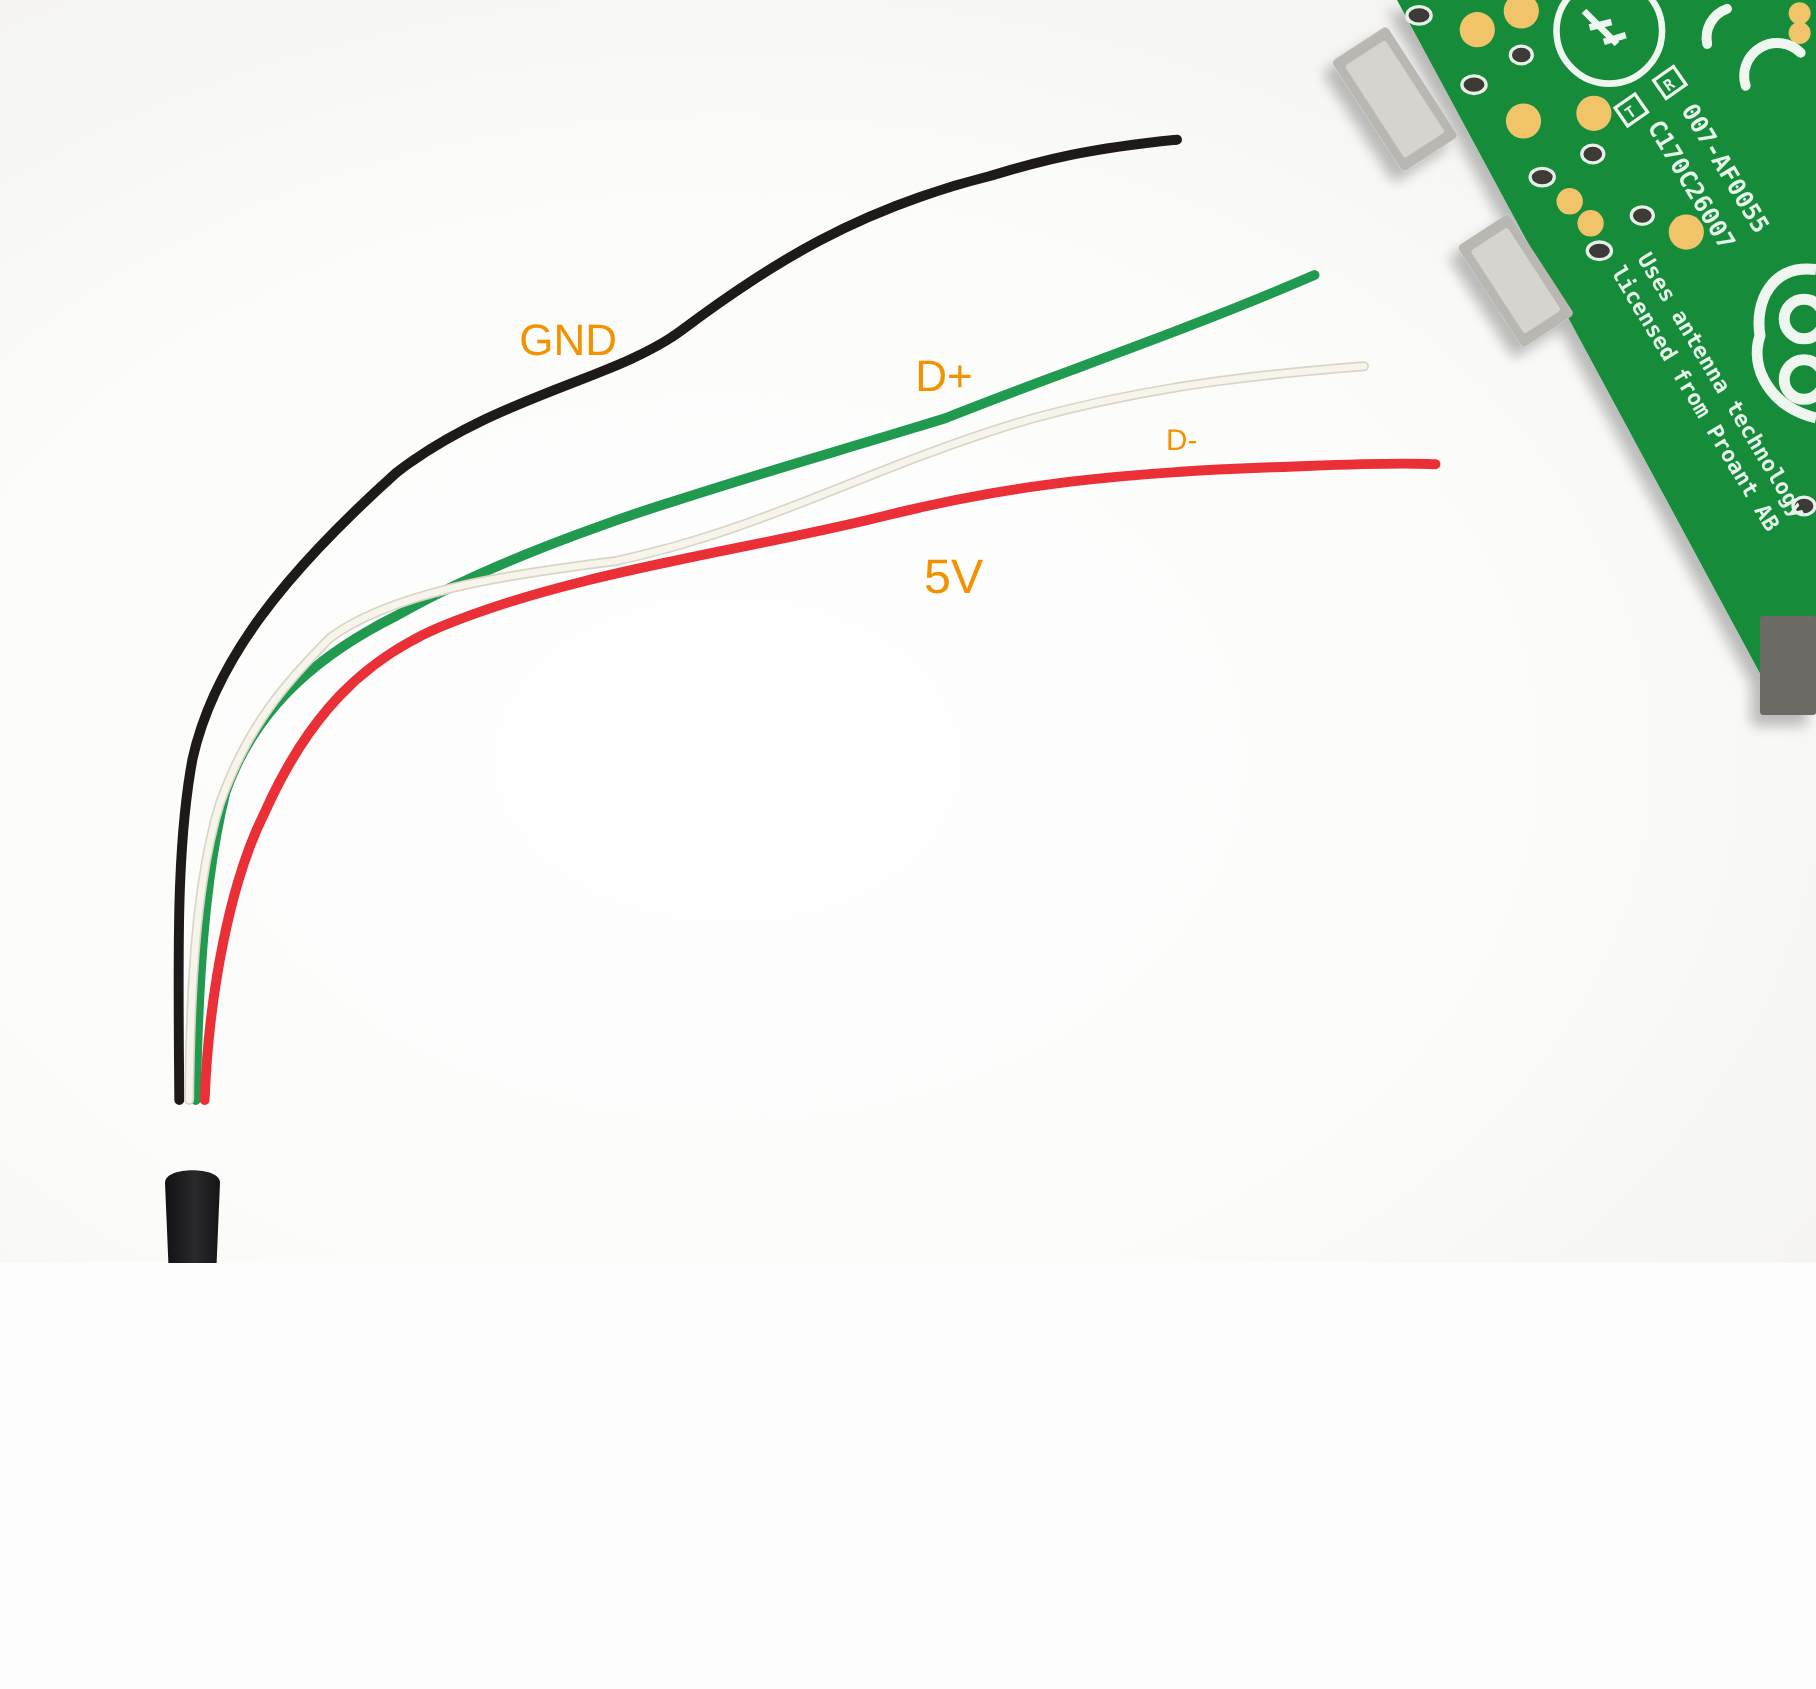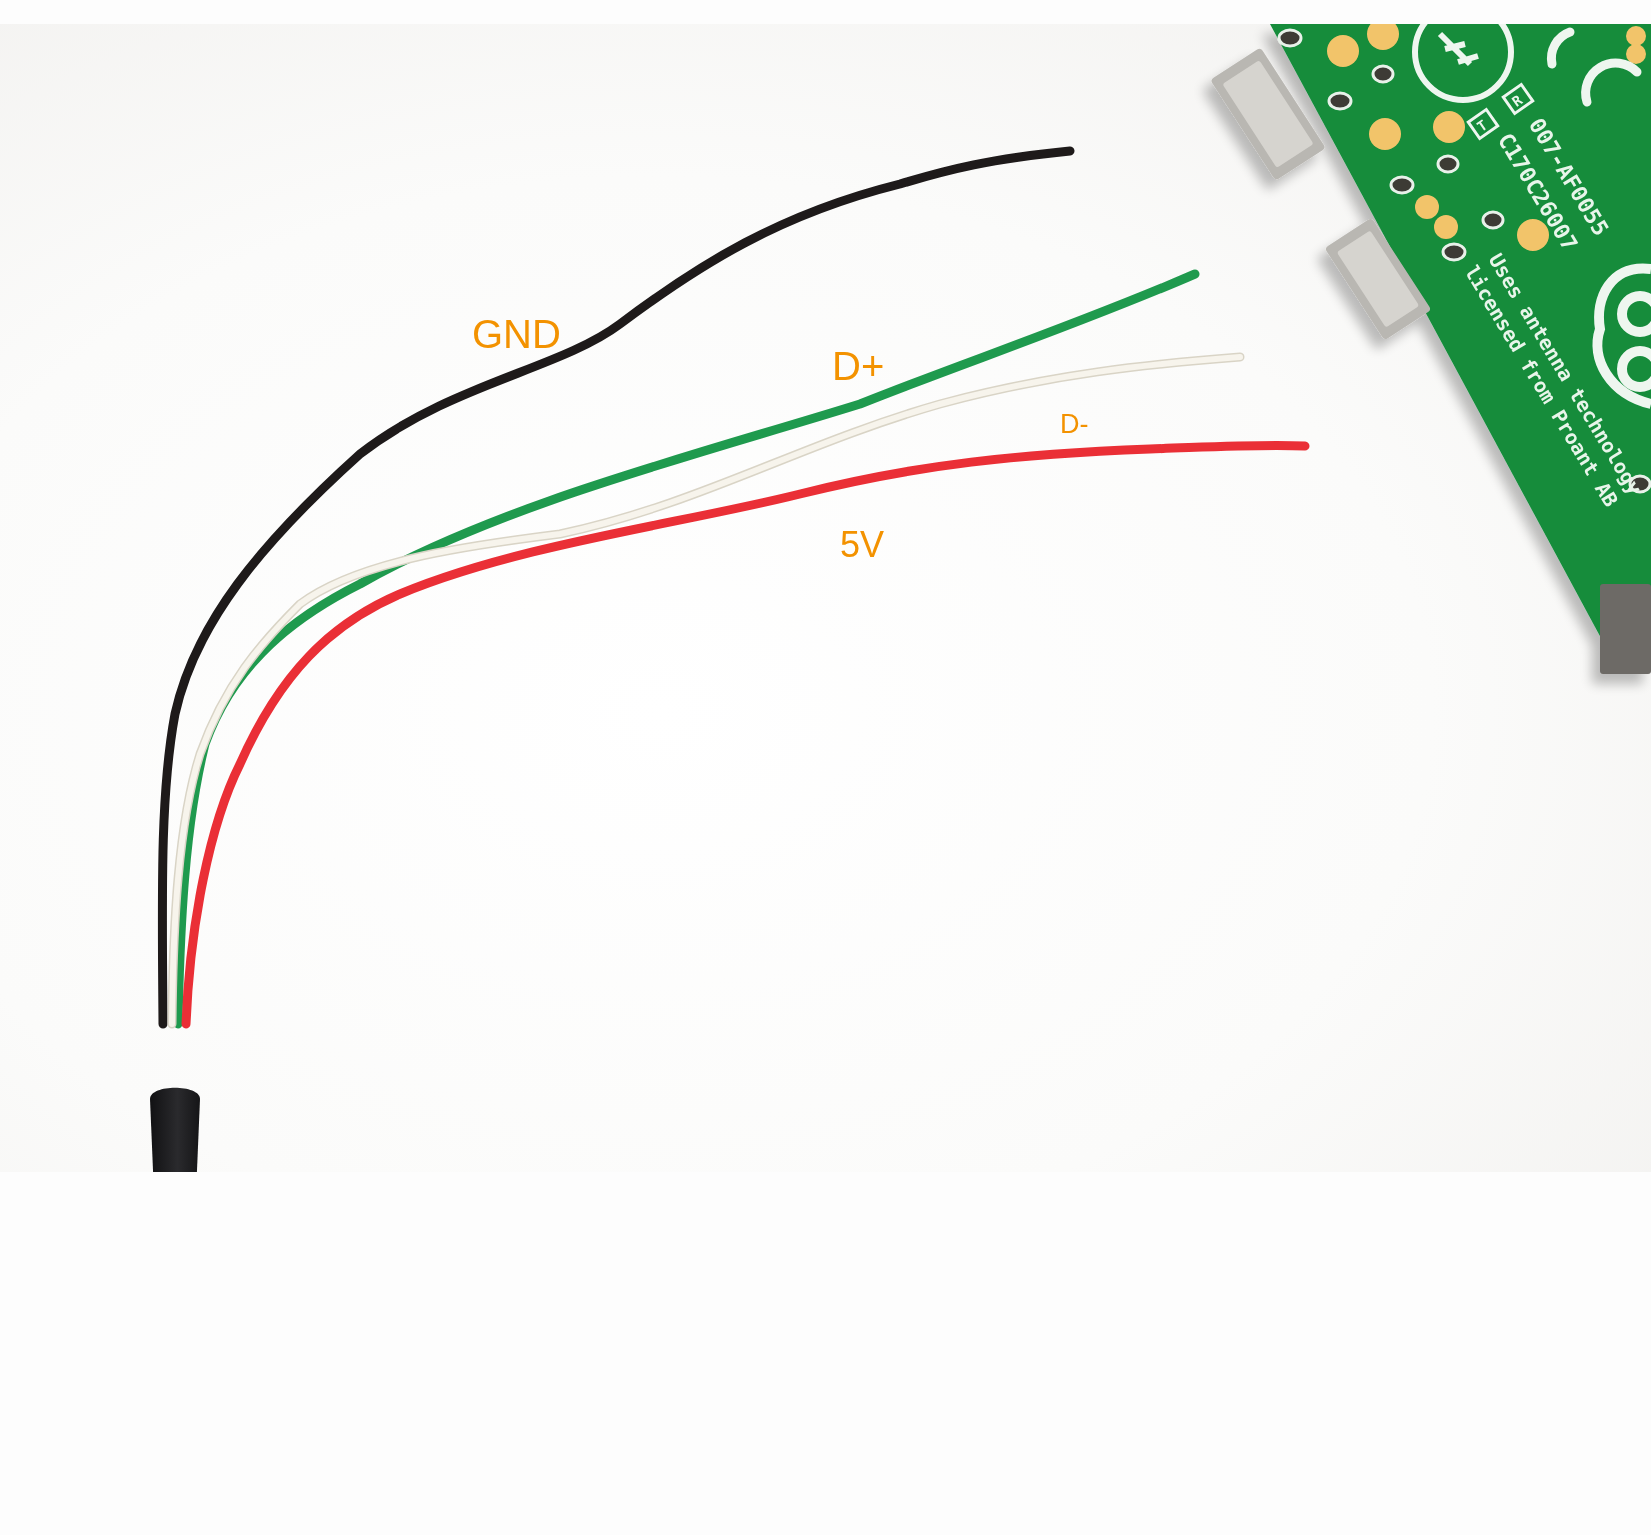--- a/index.html
+++ b/index.html
@@ -2,34 +2,33 @@
 <html><head>
   <meta charset="utf-8">
   <style>
     html, body { margin: 0; padding: 0; background: #fdfdfd; }
     #stage {
       position: relative;
       width: 1651px;
       height: 1148px;
       overflow: hidden;
       background: radial-gradient(ellipse at 40% 60%, #ffffff 0%, #fbfbfa 55%, #f1f0ee 100%);
-      margin-top: 24px;
     }
     svg { position: absolute; left: 0; top: 0; }
     .wire-label {
       position: absolute;
       font-family: "Liberation Sans", sans-serif;
       color: #f39200;
       line-height: 1;
       white-space: nowrap;
     }
     .label-gnd { left: 472px; top: 290px; font-size: 40px; }
     .label-dplus { left: 832px; top: 322px; font-size: 40px; }
     .label-dminus { left: 1060px; top: 387px; font-size: 27px; }
-    .label-5v { left: 840px; top: 503px; font-size: 36px; }
+    .label-5v { left: 840px; top: 503px; font-size: 44px; }
     .silk {
       font-family: "DejaVu Sans Mono", monospace;
       fill: #e8f5ea;
       font-weight: bold;
     }
   </style>
 </head>
 <body>
 
 <div id="stage">

